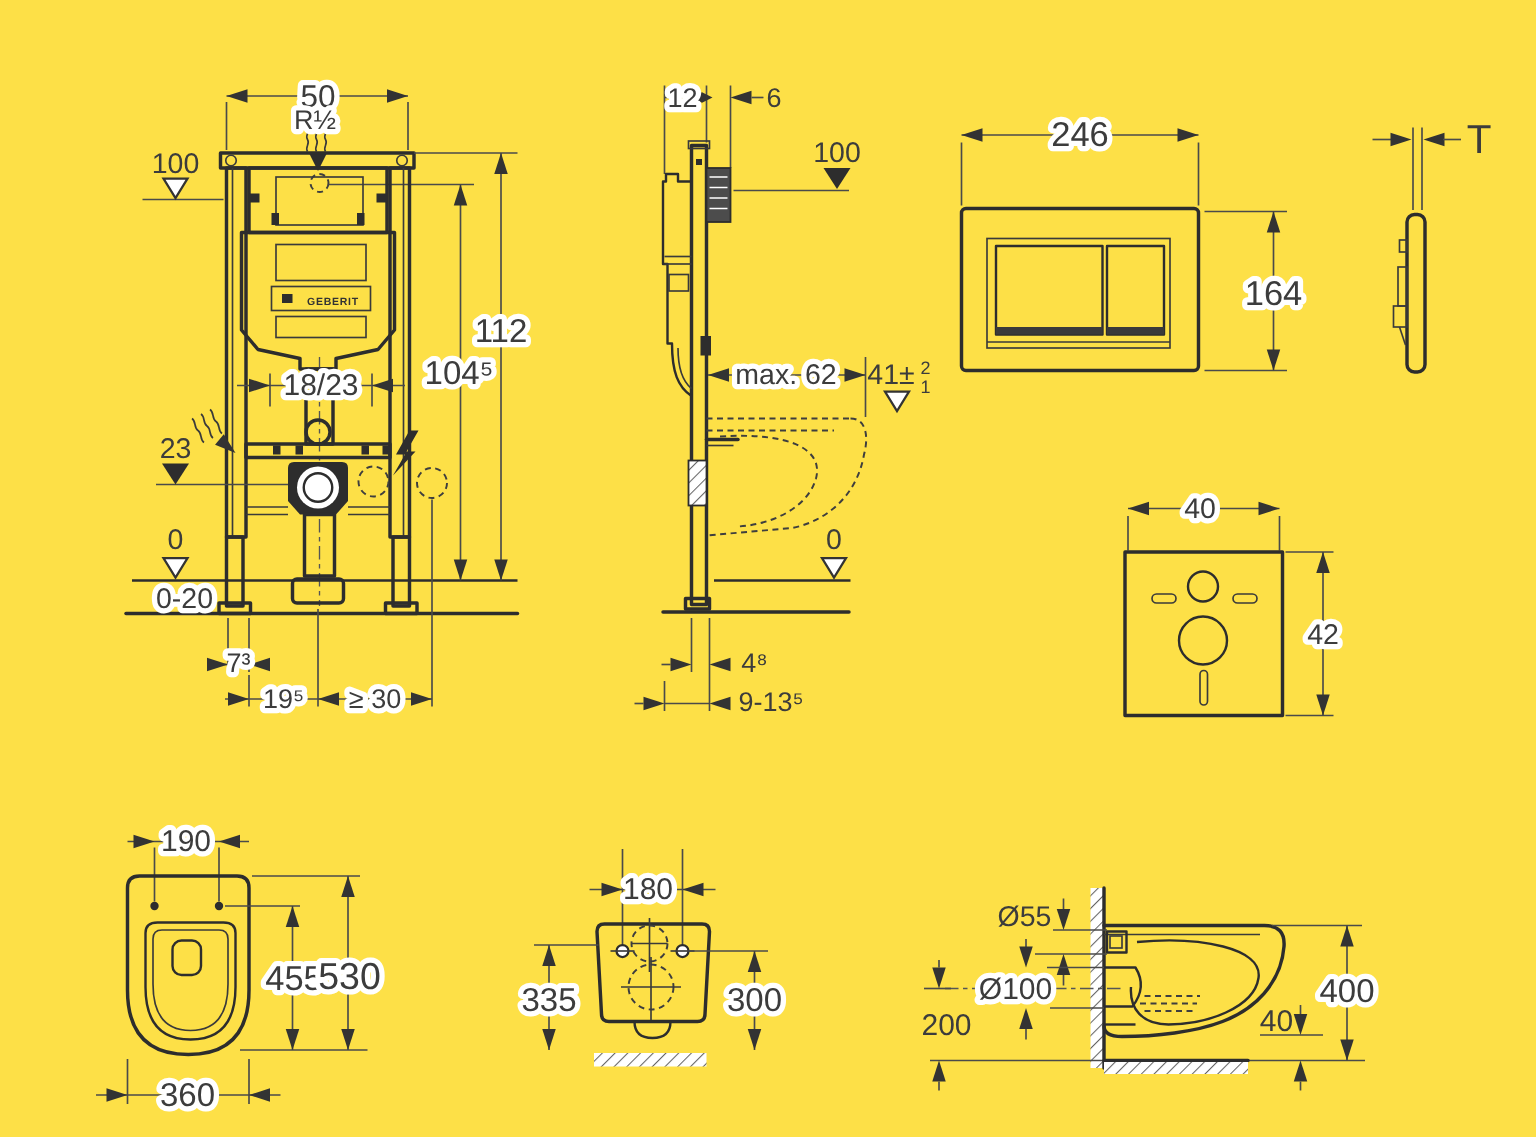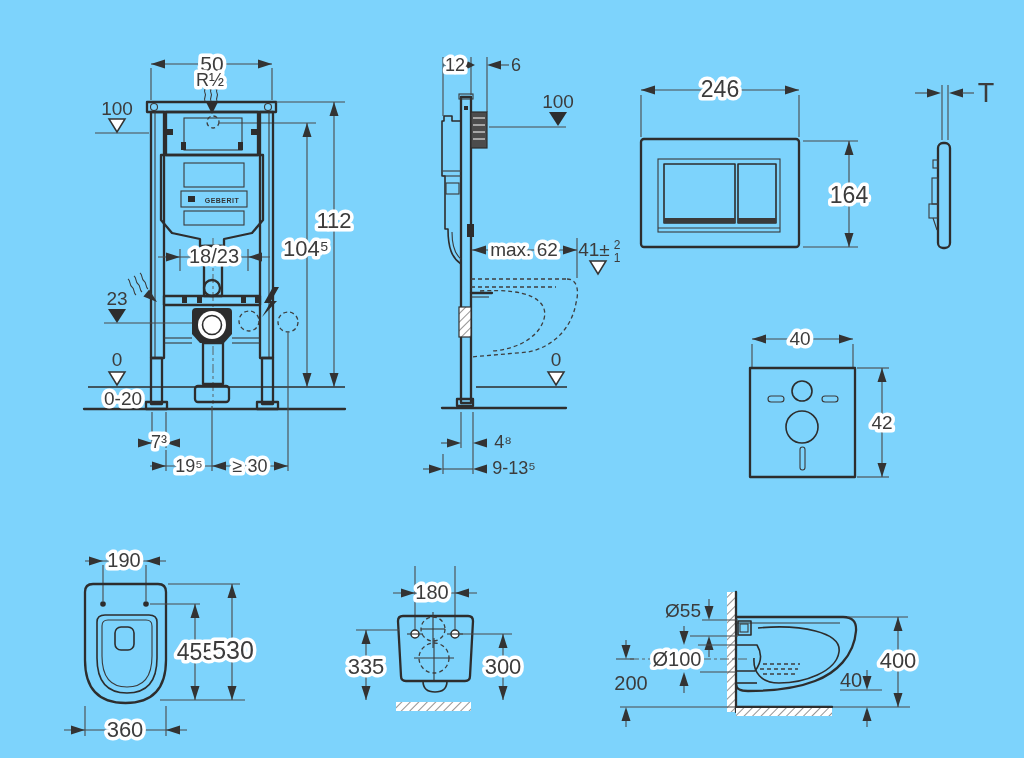--- a/index.html
+++ b/index.html
@@ -1,16 +1,16 @@
 <!DOCTYPE html>
 <html><head>
 <meta charset="utf-8">
 <style>
   html,body{margin:0;padding:0;background:#ffffff;}
-  .canvas{position:relative;width:1024px;height:758px;background:#7dd3fc;font-family:"Liberation Sans",sans-serif;}
+  .canvas{position:relative;width:1024px;height:758px;background:#fde047;font-family:"Liberation Sans",sans-serif;}
   svg{display:block;}
   .ol{fill:none;stroke:#2d2d2d;stroke-width:2.3;stroke-linejoin:round;stroke-linecap:round;}
   .ol2{fill:none;stroke:#2d2d2d;stroke-width:1.6;stroke-linejoin:round;}
   .ol3{fill:none;stroke:#3a3a3a;stroke-width:1.1;}
   .tl{fill:none;stroke:#4a4a4a;stroke-width:1.1;}
   .dash{fill:none;stroke:#3e3e3e;stroke-width:1.3;stroke-dasharray:4,3;}
   .cdash{fill:none;stroke:#555;stroke-width:0.9;stroke-dasharray:9,3,3,3;}
   .arr{fill:#333333;}
   .blk{fill:#2d2d2d;}
   .dim{fill:#3c3c3c;text-anchor:middle;}

